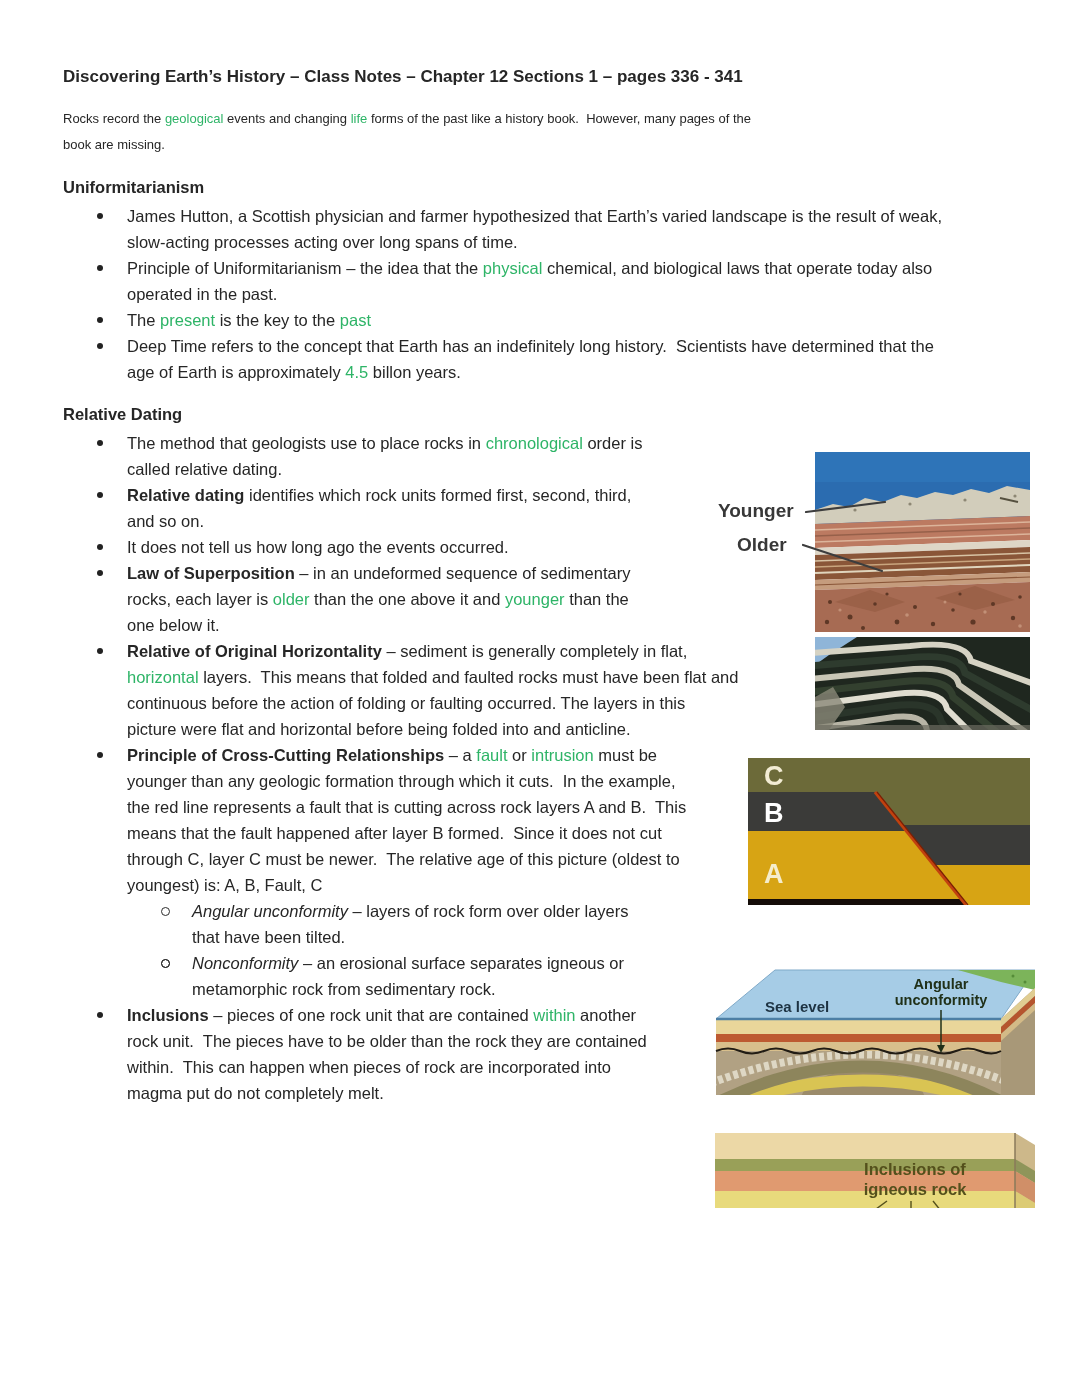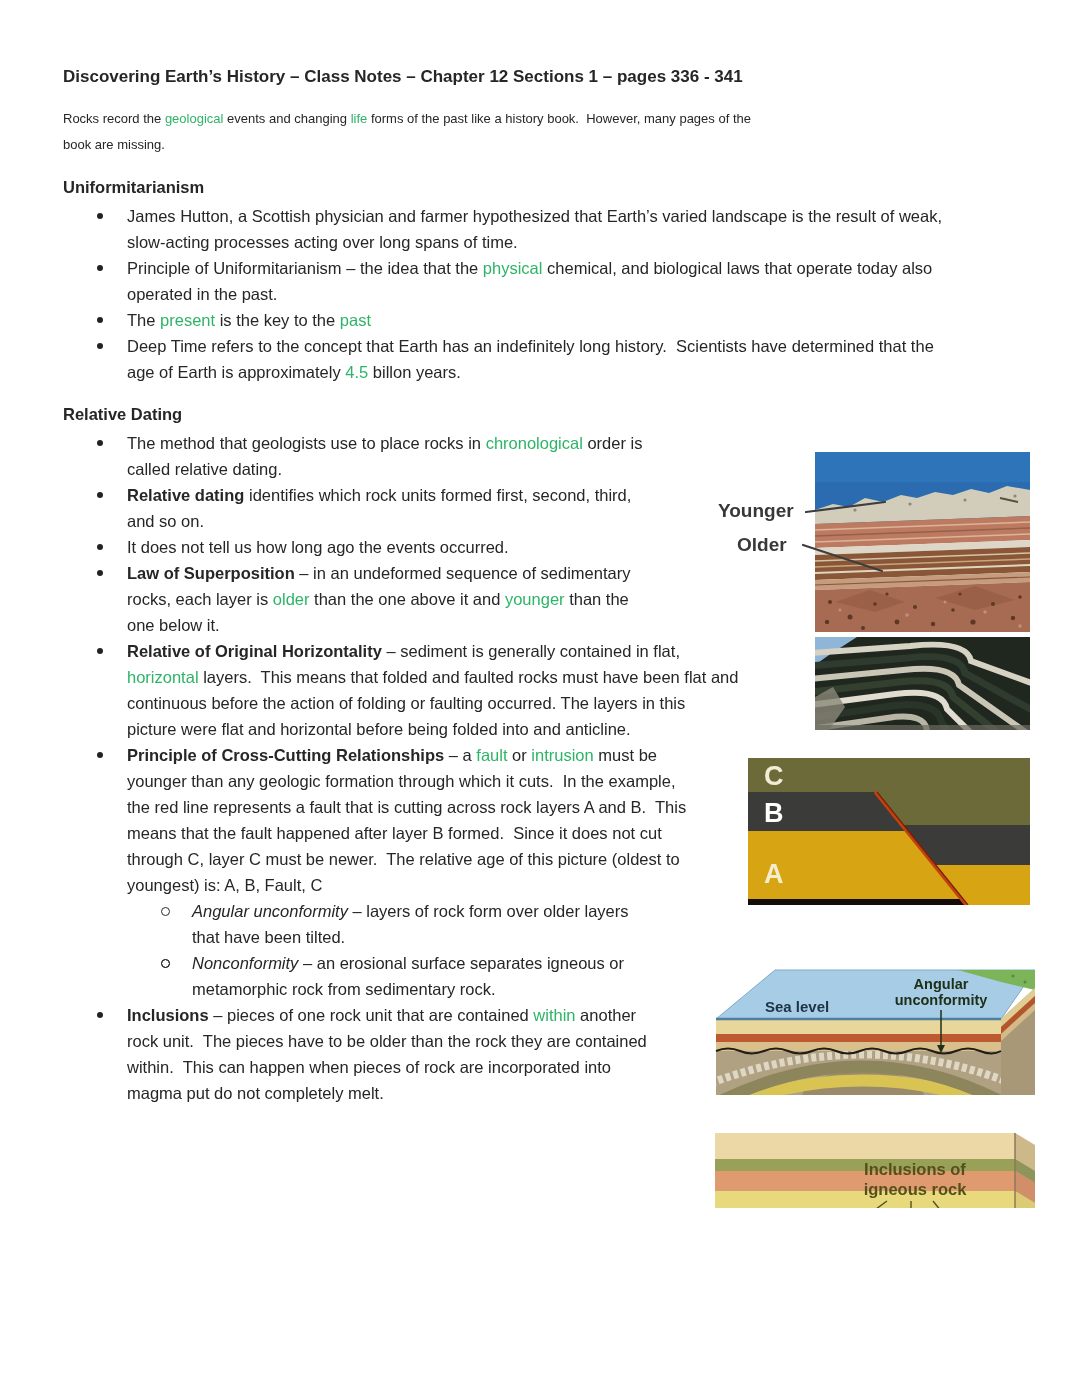--- a/index.html
+++ b/index.html
@@ -82,21 +82,21 @@
         <span class="t"><span>It does not tell us how long ago the events occurred.</span></span>
       </div>
     <div class="li">
         <span class="marker"></span>
         <span class="t"><span class="seg-b">Law of Superposition</span><span> – in an undeformed sequence of sedimentary
 rocks, each layer is </span><span class="seg-g">older</span><span> than the one above it and </span><span class="seg-g">younger</span><span> than the
 one below it.</span></span>
       </div>
     <div class="li">
         <span class="marker"></span>
-        <span class="t"><span class="seg-b">Relative of Original Horizontality</span><span> – sediment is generally contained in flat,
+        <span class="t"><span class="seg-b">Relative of Original Horizontality</span><span> – sediment is generally completely in flat,
 </span><span class="seg-g">horizontal</span><span> layers.  This means that folded and faulted rocks must have been flat and
 continuous before the action of folding or faulting occurred. The layers in this
 picture were flat and horizontal before being folded into and anticline.</span></span>
       </div>
     <div class="li">
         <span class="marker"></span>
         <span class="t"><span class="seg-b">Principle of Cross-Cutting Relationships</span><span> – a </span><span class="seg-g">fault</span><span> or </span><span class="seg-g">intrusion</span><span> must be
 younger than any geologic formation through which it cuts.  In the example,
 the red line represents a fault that is cutting across rock layers A and B.  This
 means that the fault happened after layer B formed.  Since it does not cut

